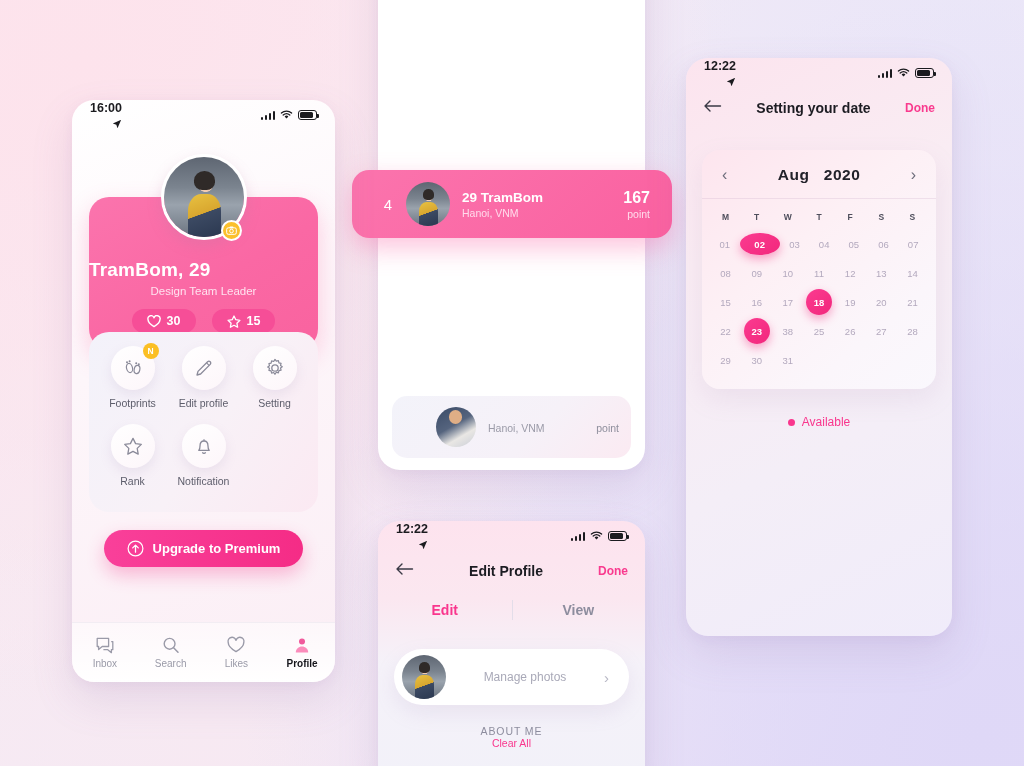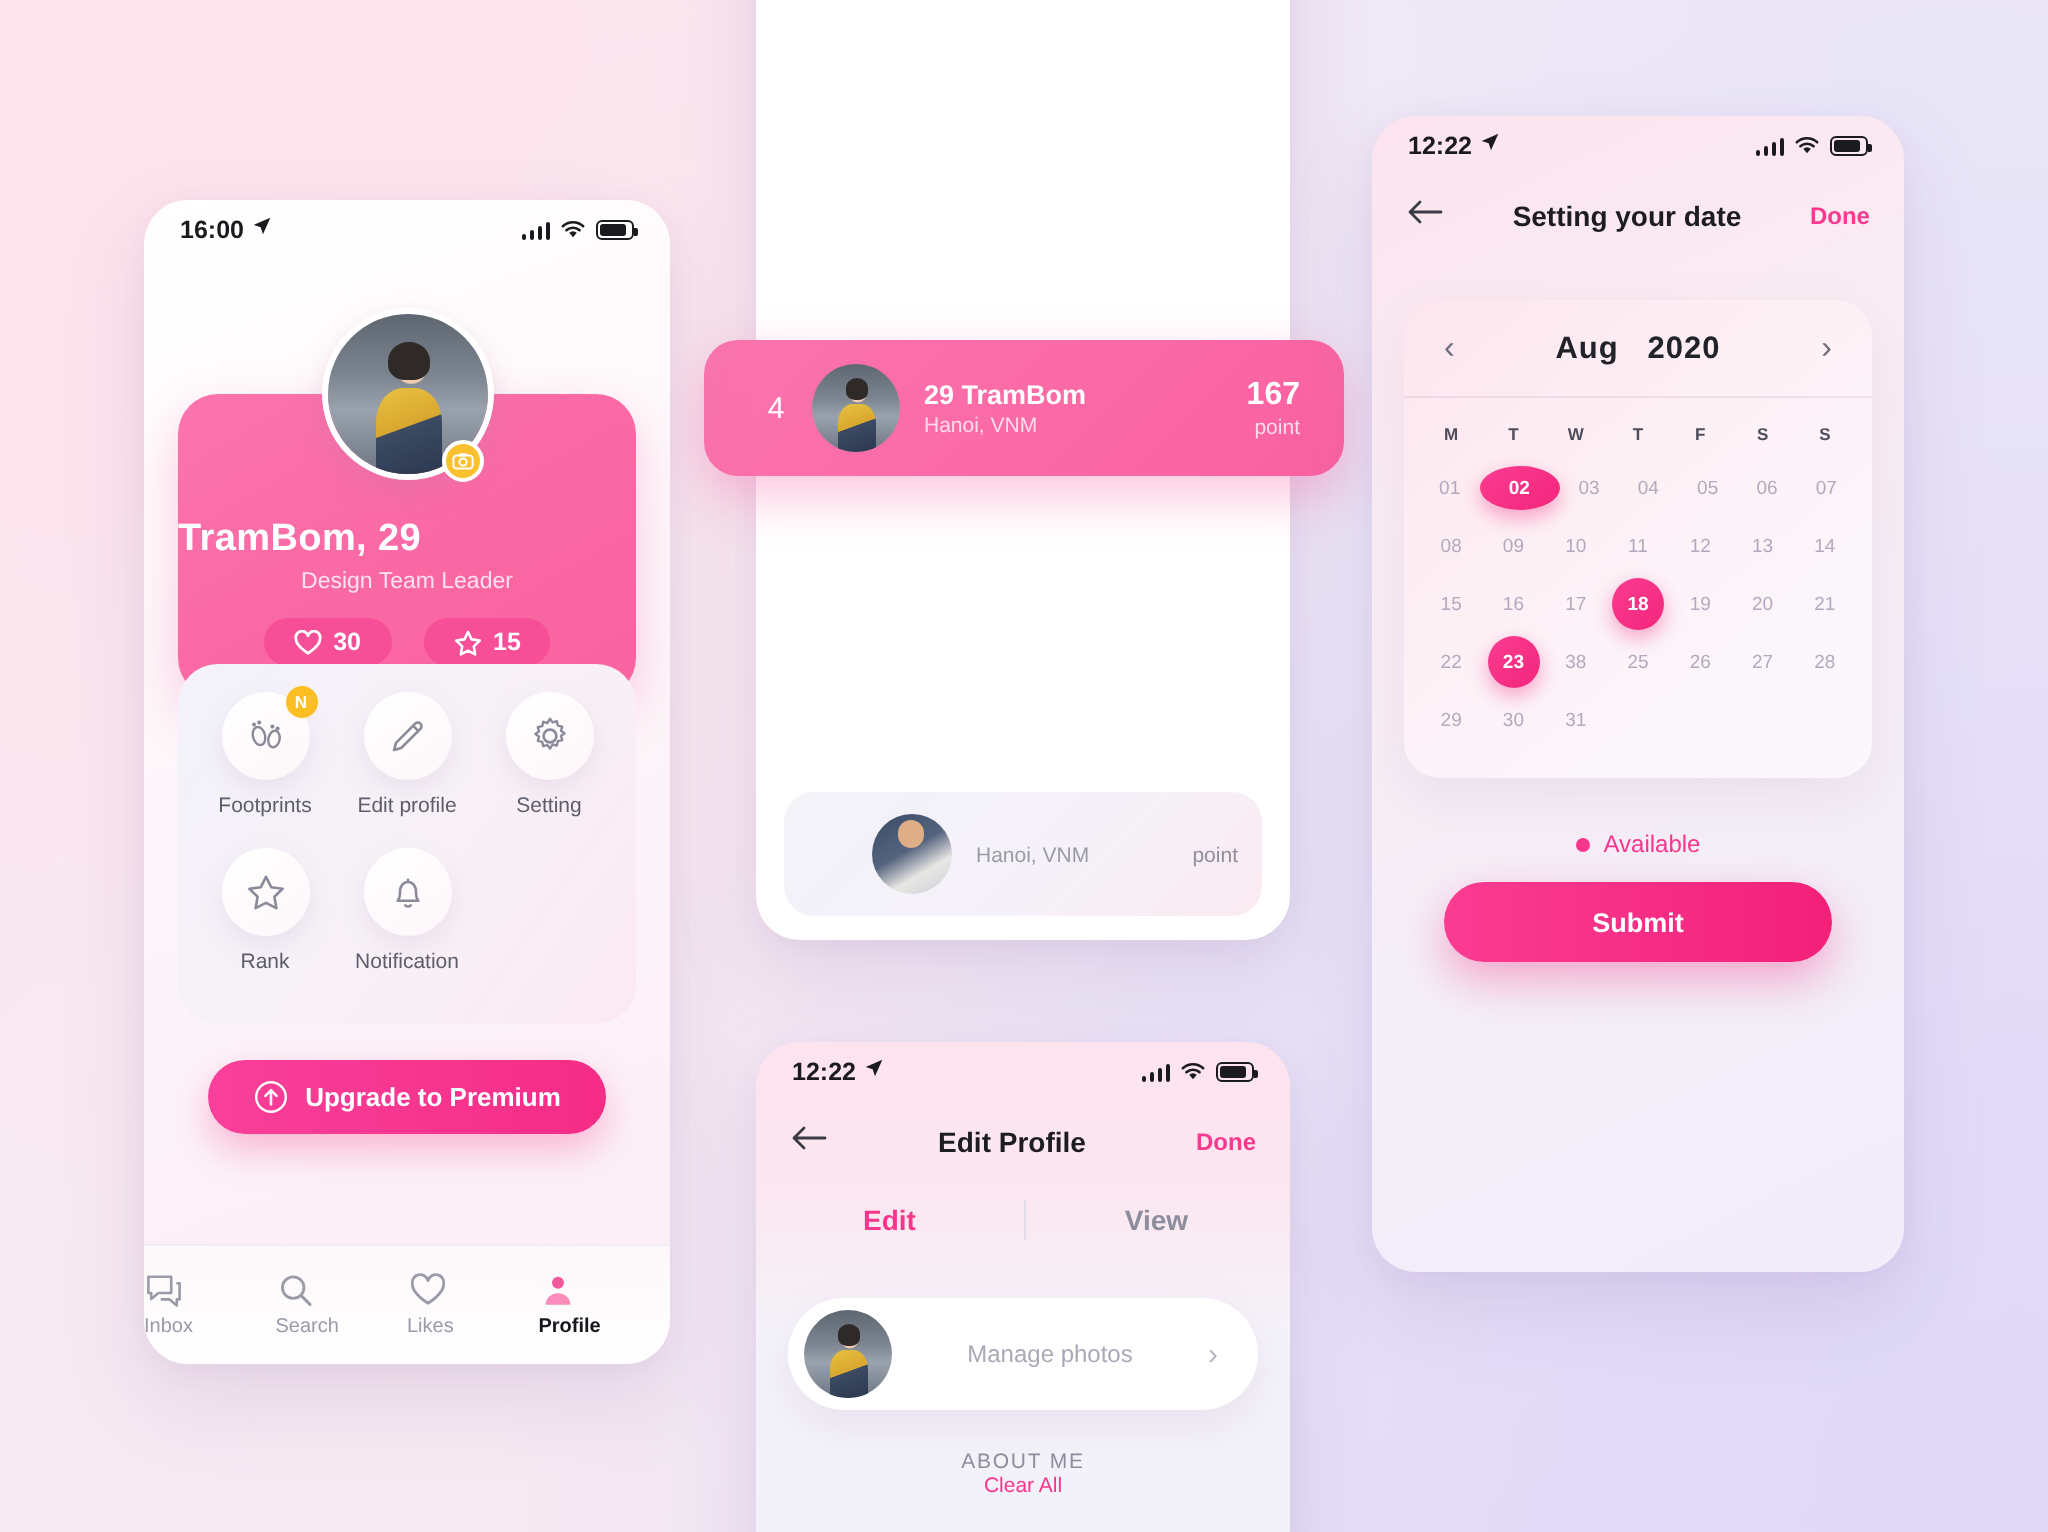--- a/index.html
+++ b/index.html
@@ -16,21 +16,21 @@
   }
   .stage { position:absolute; inset:0; }
 
   
   .phone { position:absolute; background:#fff; border-radius:22px;
            box-shadow:0 18px 42px rgba(140,110,170,.16), 0 3px 12px rgba(150,120,180,.08); overflow:hidden; }
 
   
   .statusbar { display:flex; align-items:center; justify-content:space-between;
                padding:0 18px; height:30px; font-size:12.5px; font-weight:bold; color:#1b1b1f; }
-  .sb-left { display:flex; align-items:flex-start; gap:4px; }
+  .sb-left { display:flex; align-items:flex-end; gap:4px;flex-direction:column; }
   .loc-arrow { width:10px; height:10px; }
   .sb-right { display:flex; align-items:center; gap:5px; }
   .bars { display:flex; align-items:flex-end; gap:1.5px; height:9px; }
   .bars i { display:block; width:2.5px; background:#1b1b1f; border-radius:1px; }
   .bars i:nth-child(1){height:3px}.bars i:nth-child(2){height:5px}
   .bars i:nth-child(3){height:7px}.bars i:nth-child(4){height:9px}
   .batt { width:19px; height:10px; border:1.3px solid #1b1b1f; border-radius:3px; position:relative; padding:1px; }
   .batt span { display:block; height:100%; width:85%; background:#1b1b1f; border-radius:1.5px; }
   .batt:after { content:""; position:absolute; right:-3.2px; top:3px; width:2px; height:4px;
                 background:#1b1b1f; border-radius:0 1px 1px 0; }
@@ -71,21 +71,21 @@
       display:flex; align-items:center; justify-content:center; z-index:2; }
 
   .premium-btn { position:absolute; left:32px; right:32px; top:430px; height:37px; border-radius:20px;
       background:linear-gradient(90deg,#f9409a 0%,#f52c86 100%); color:#fff;
       display:flex; align-items:center; justify-content:center; gap:9px;
       font-size:13px; font-weight:bold; box-shadow:0 8px 18px rgba(245,60,140,.33); cursor:pointer; }
 
   .tabbar { position:absolute; left:0; right:0; bottom:0; height:60px;
       border-top:1px solid #f2edf3; display:flex; align-items:center;
       background:linear-gradient(180deg,rgba(255,255,255,.5),#fff); }
-  .tab { flex:1; display:flex; flex-direction:column; gap:3px; cursor:pointer; }
+  .tab { flex:1; display:flex; flex-direction:column; align-items:center; gap:3px; cursor:pointer; }
   .tab .tlabel { font-size:10px; color:#9a9aa8; }
   .tab.active .tlabel { color:#16161c; font-weight:bold; }
 
   
   #phone-rank { left:378px; top:-120px; width:267px; height:590px;
       background:#fff; border-radius:0 0 22px 22px; }
   .rank-list { padding:10px 14px 0; display:flex; flex-direction:column; gap:13px; }
   .rank-row { display:flex; align-items:center; height:62px; border-radius:15px;
       background:linear-gradient(135deg,#f3f3fa 0%,#f6f1f8 60%,#fbeaf2 100%); padding:0 12px; }
   .rk-slot { width:28px; flex:none; display:flex; align-items:center; justify-content:center; }
@@ -483,21 +483,20 @@
           <span class="day"></span>
         </div>
       </div>
     </div>
 
     <div class="legend">
       <span class="dot"></span>
       <span class="lt">Available</span>
     </div>
 
-    <div class="submit-btn">Submit</div>
   </div>
 
   <div class="phone" id="phone-edit">
     <div class="statusbar">
       <div class="sb-left">
         <span>12:22</span>
         <svg class="loc-arrow" viewBox="0 0 12 12">
             <path d="M11 1L1 5.4l4.2 1.4L6.6 11z" fill="#1b1b1f"></path>
           </svg>
       </div>

